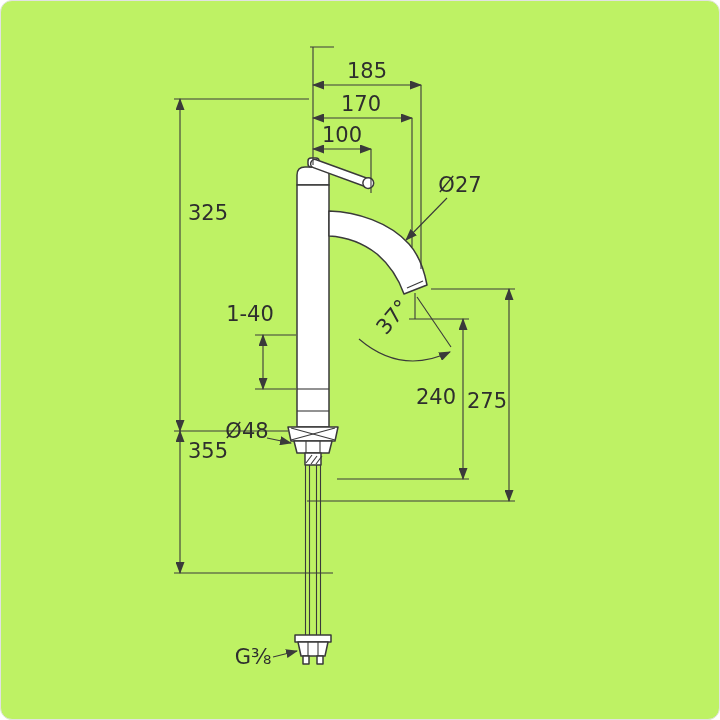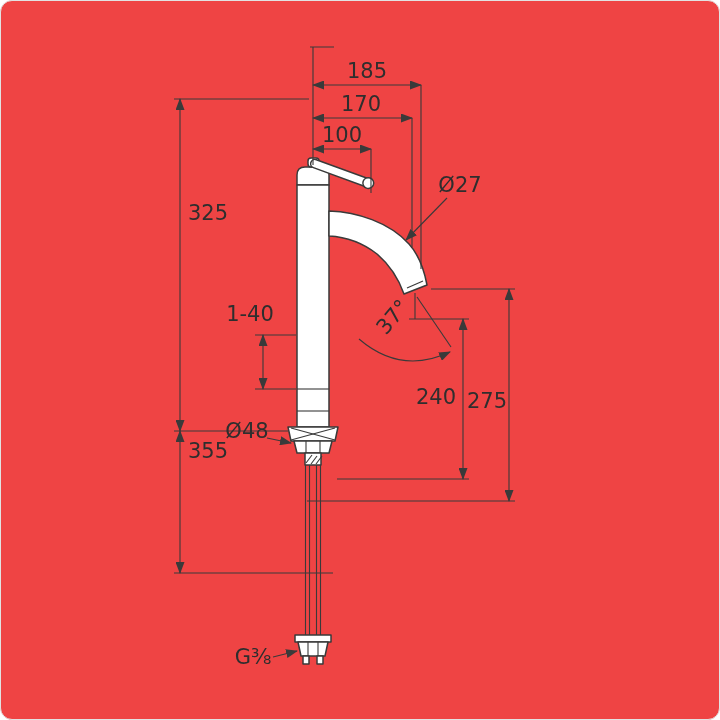--- a/index.html
+++ b/index.html
@@ -1,19 +1,19 @@
 <!DOCTYPE html>
 <html><head>
 <meta charset="utf-8">
 <style>
   html,body{margin:0;padding:0;background:#ffffff;}
   .page{
     width:718px;height:718px;
     border:1px solid #e2e2e2;border-radius:12px;
-    background:#ef4444;
+    background:#bef264;
     position:relative;overflow:hidden;
     font-family:"DejaVu Sans", sans-serif;
   }
   svg{display:block;}
   .outline{fill:#ffffff;stroke:#3a3a3a;stroke-width:1.5;stroke-linejoin:round;}
   .thin{fill:none;stroke:#3a3a3a;stroke-width:1.1;}
   .dim{fill:none;stroke:#3a3a3a;stroke-width:1.1;}
   .lbl{fill:#2e2e2e;font-size:21px;font-family:"DejaVu Sans", sans-serif;}
 </style>
 </head>

